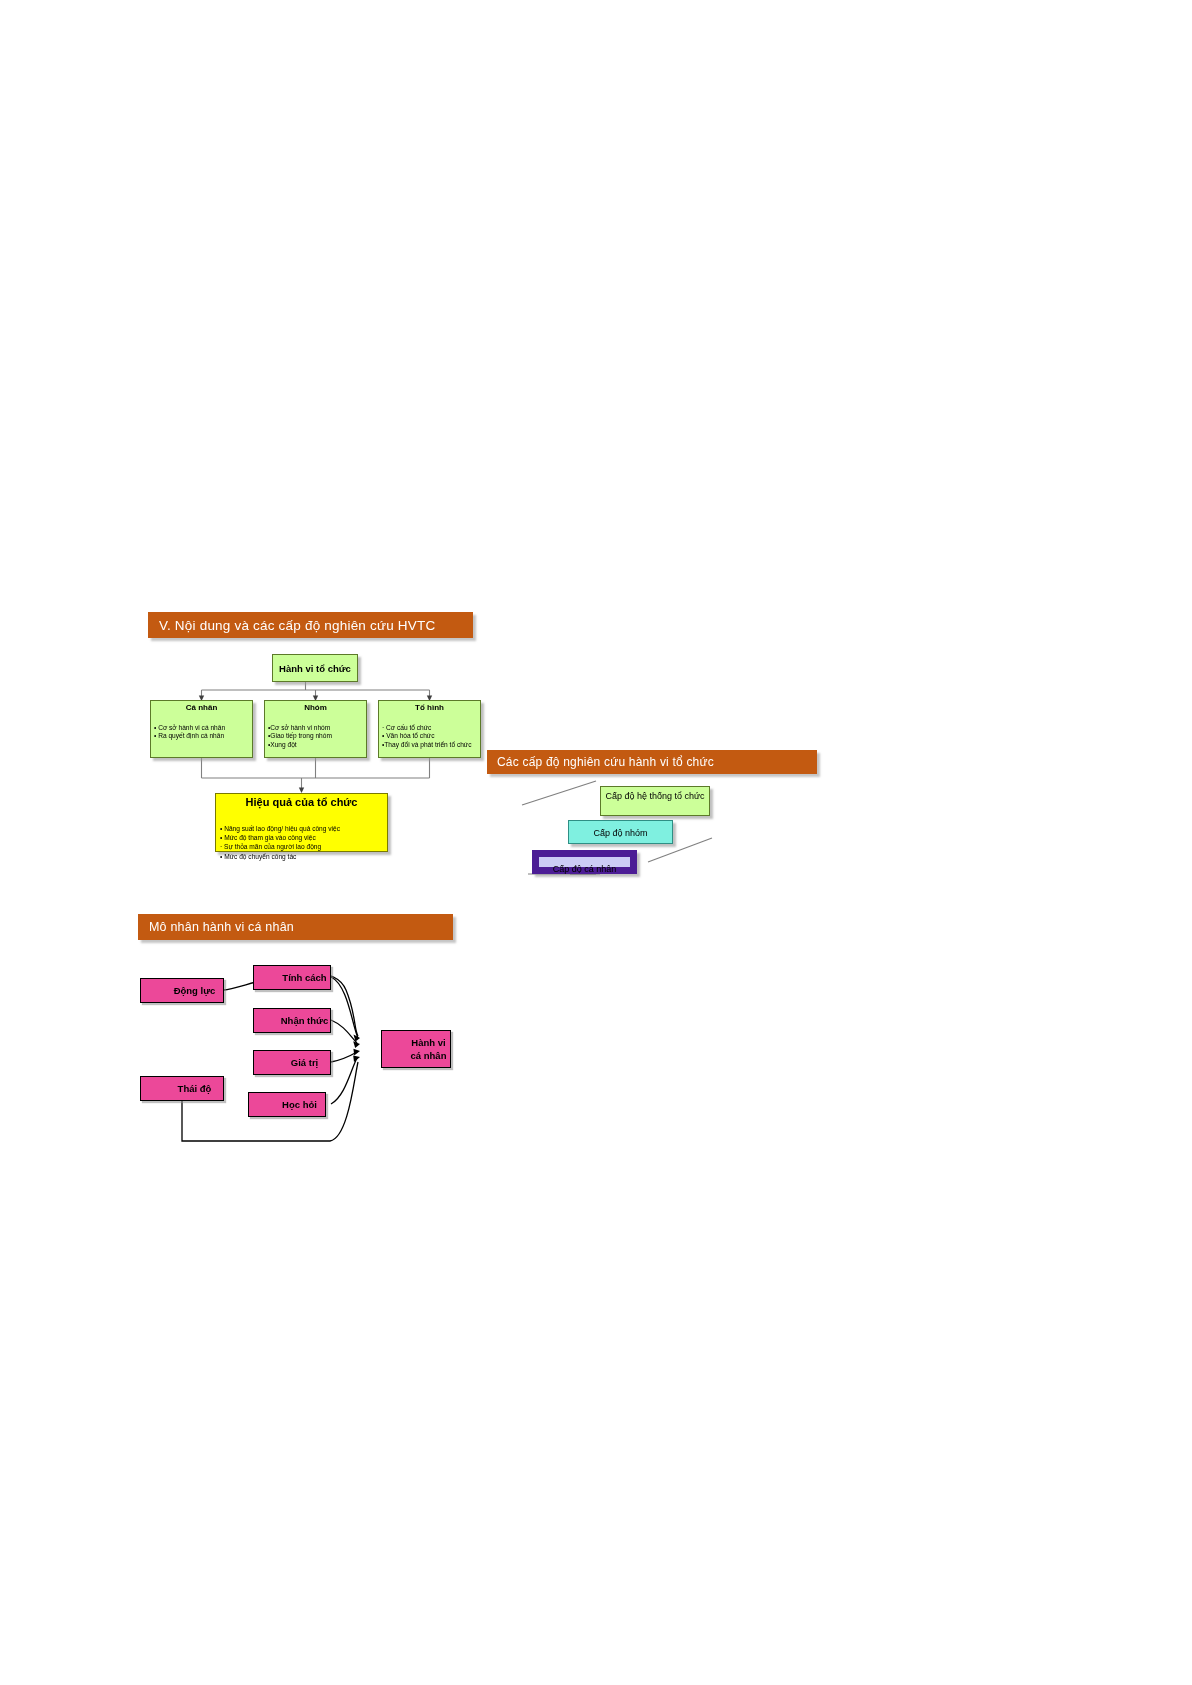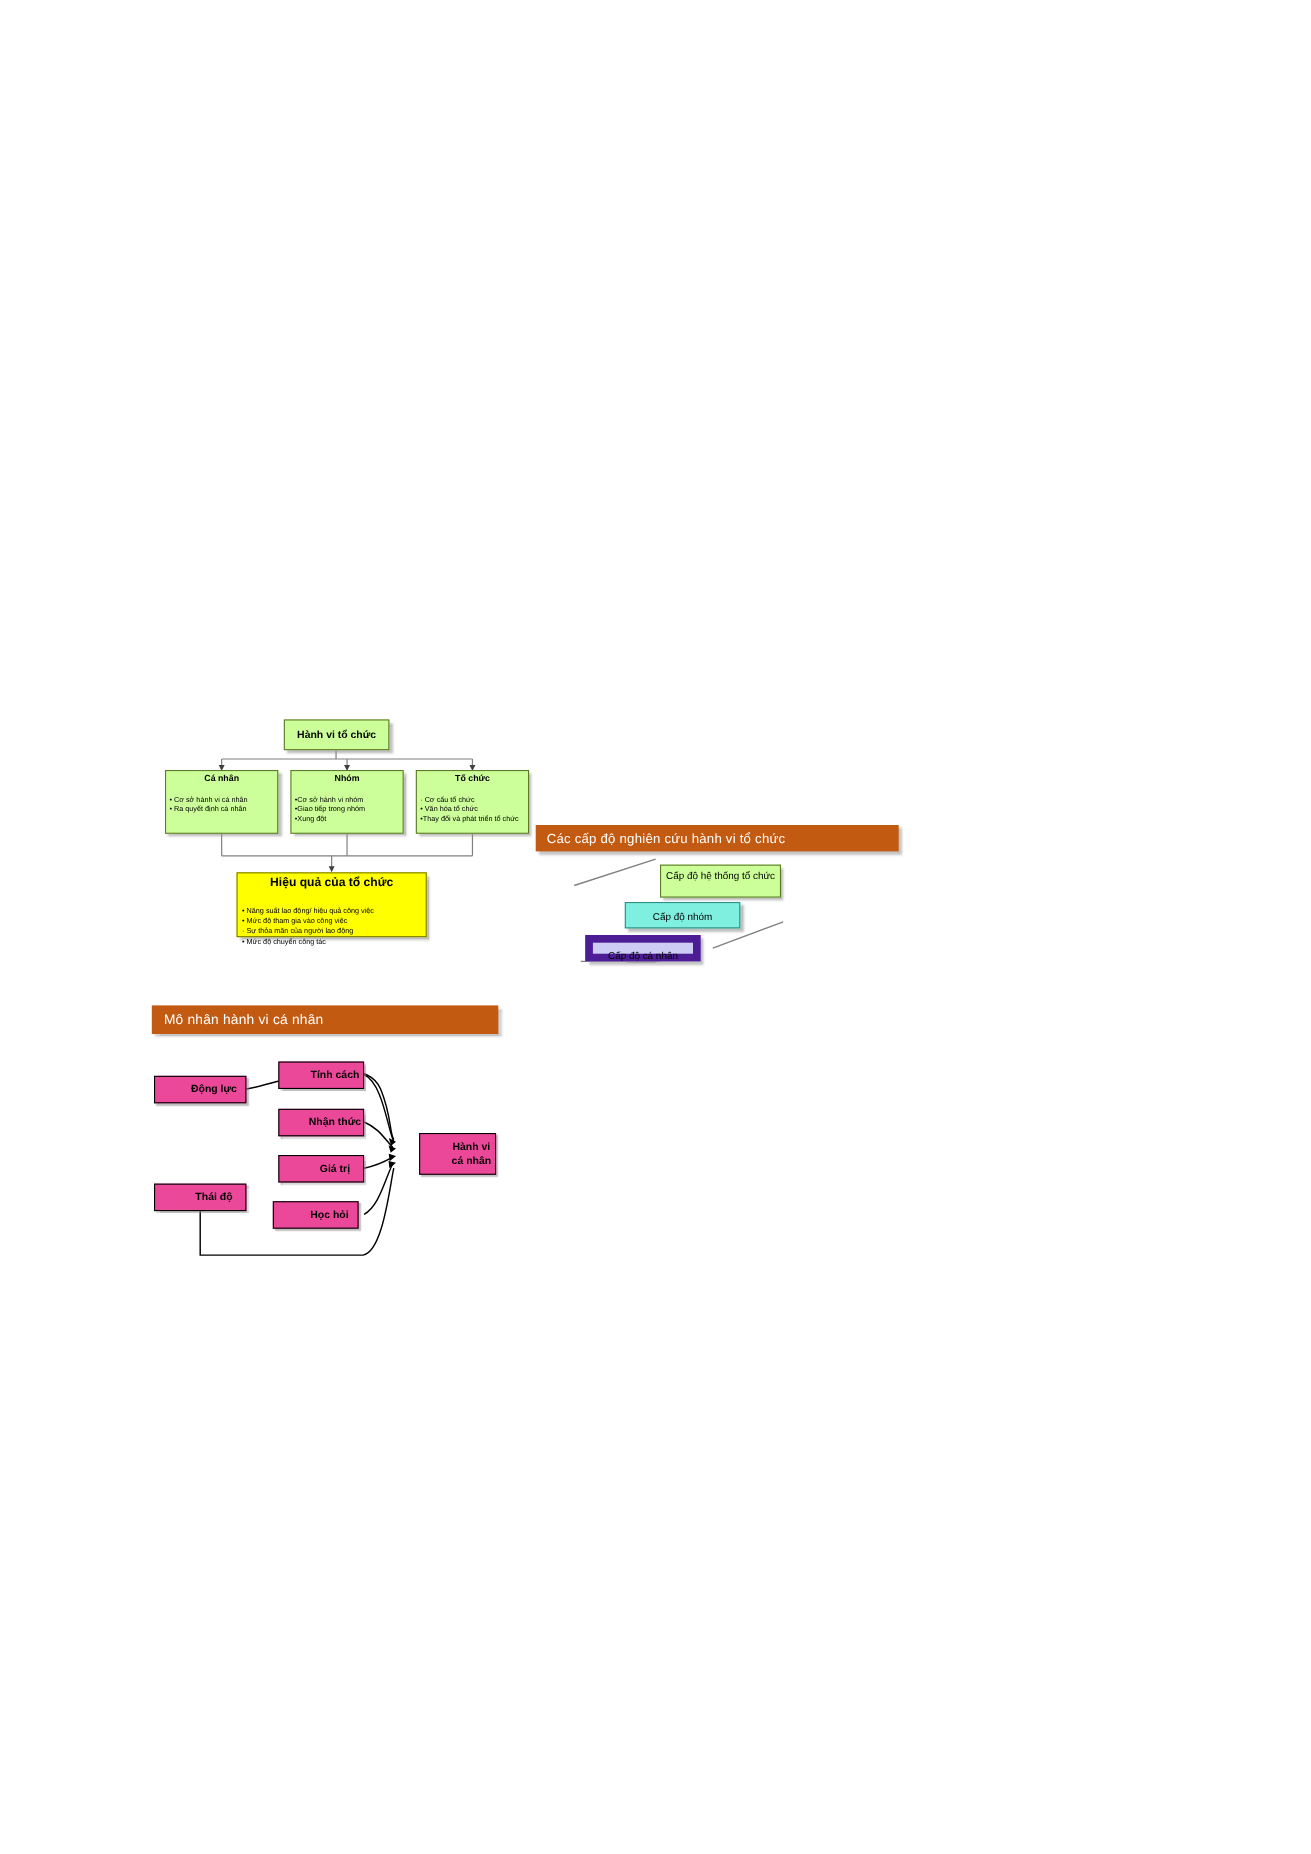--- a/index.html
+++ b/index.html
@@ -54,21 +54,21 @@
     box-shadow:2px 2px 1px rgba(140,140,140,.55);
     padding-left:25px;
   }
   .node.pale .ttl{font-weight:bold;}
 
   
   svg.conn{position:absolute;overflow:visible;pointer-events:none;}
 
   
   #banner-1{left:148px;top:612px;width:325px;height:26px;padding-left:11px;font-size:13.5px;}
-  #n-hvtc{left:258px;top:654px;width:96px;height:28px;font-size:9.5px;}
+  #n-hvtc{left:272px;top:654px;width:86px;height:28px;font-size:9.5px;}
   #n-hvtc .ttl{line-height:28px;}
 
   #n-canhan{left:150px;top:700px;width:103px;height:58px;font-size:7px;padding:2px 3px 0 3px;}
   #n-nhom  {left:264px;top:700px;width:103px;height:58px;font-size:7px;padding:2px 3px 0 3px;}
   #n-tochuc{left:378px;top:700px;width:103px;height:58px;font-size:7px;padding:2px 3px 0 3px;}
   #n-canhan .ttl,#n-nhom .ttl,#n-tochuc .ttl{font-size:8px;margin-bottom:12px;}
   #n-canhan li,#n-nhom li,#n-tochuc li{font-size:6.6px;line-height:8.4px;}
 
   #n-hieuqua{left:215px;top:793px;width:173px;height:59px;font-size:7px;padding:2px 4px 0 4px;}
   #n-hieuqua .ttl{font-size:11px;margin-bottom:16px;}
@@ -94,20 +94,23 @@
   #b-hochoi  {left:248px;top:1092px;width:78px;height:25px;}
   #b-thaido  {left:140px;top:1076px;width:84px;height:25px;}
   #b-hanhvi  {left:360px;top:1030px;width:70px;height:38px;margin-left:21px;}
   #b-hanhvi .ttl{line-height:13px;padding-top:5px;}
 </style>
 </head>
 <body>
 
 <div class="page">
 
+  <div class="banner" id="banner-1">
+    <span>V. Nội dung và các cấp độ nghiên cứu HVTC</span>
+  </div>
 
   <svg class="conn" id="conn-1" style="left:0;top:0;width:1192px;height:1685px;">
 
     <line x1="305.5" y1="682" x2="305.5" y2="690" stroke="#808080" stroke-width="1.1"></line>
 
     <line x1="201.5" y1="690" x2="429.5" y2="690" stroke="#808080" stroke-width="1.1"></line>
 
     <line x1="201.5" y1="690" x2="201.5" y2="698" stroke="#808080" stroke-width="1.1"></line>
     <polygon points="201.5,701 198.8,695.5 204.2,695.5" fill="#404040"></polygon>
     <line x1="315.5" y1="690" x2="315.5" y2="698" stroke="#808080" stroke-width="1.1"></line>
@@ -139,21 +142,21 @@
   <div class="node" id="n-nhom">
     <span class="ttl">Nhóm</span>
     <ul>
       <li>•Cơ sở hành vi nhóm</li>
       <li>•Giao tiếp trong nhóm</li>
       <li>•Xung đột</li>
     </ul>
   </div>
 
   <div class="node" id="n-tochuc">
-    <span class="ttl">Tổ chức</span>
+    <span class="ttl">Tổ hình</span>
     <ul>
       <li>· Cơ cấu tổ chức</li>
       <li>• Văn hóa tổ chức</li>
       <li>•Thay đổi và phát triển tổ chức</li>
     </ul>
   </div>
 
   <div class="node yellow" id="n-hieuqua">
     <span class="ttl">Hiệu quả của tổ chức</span>
     <ul>

